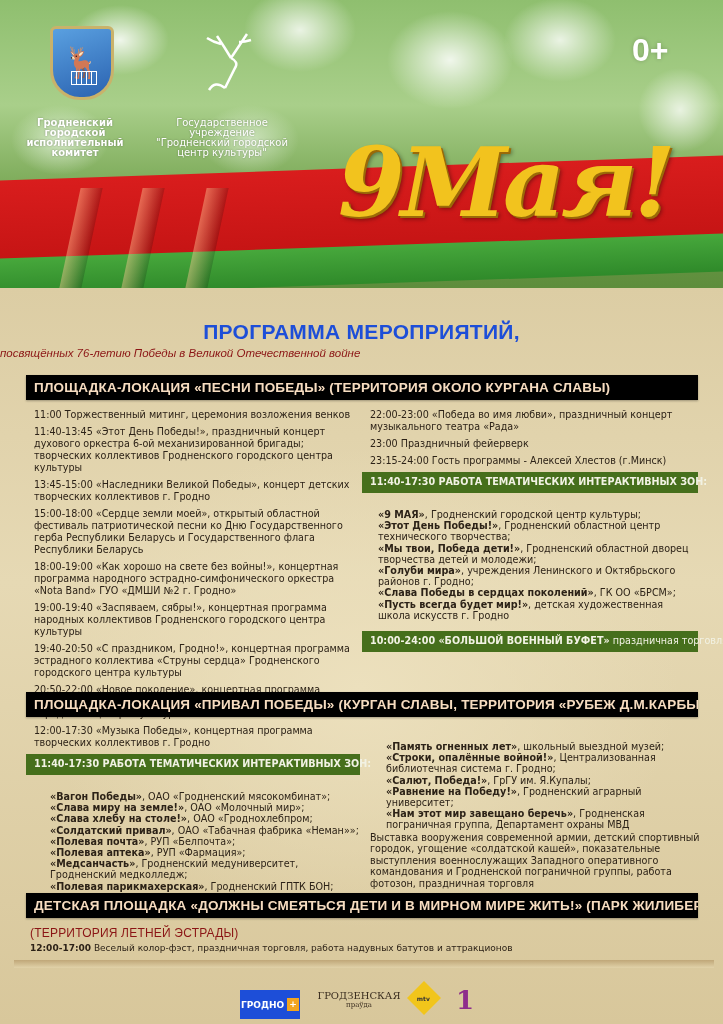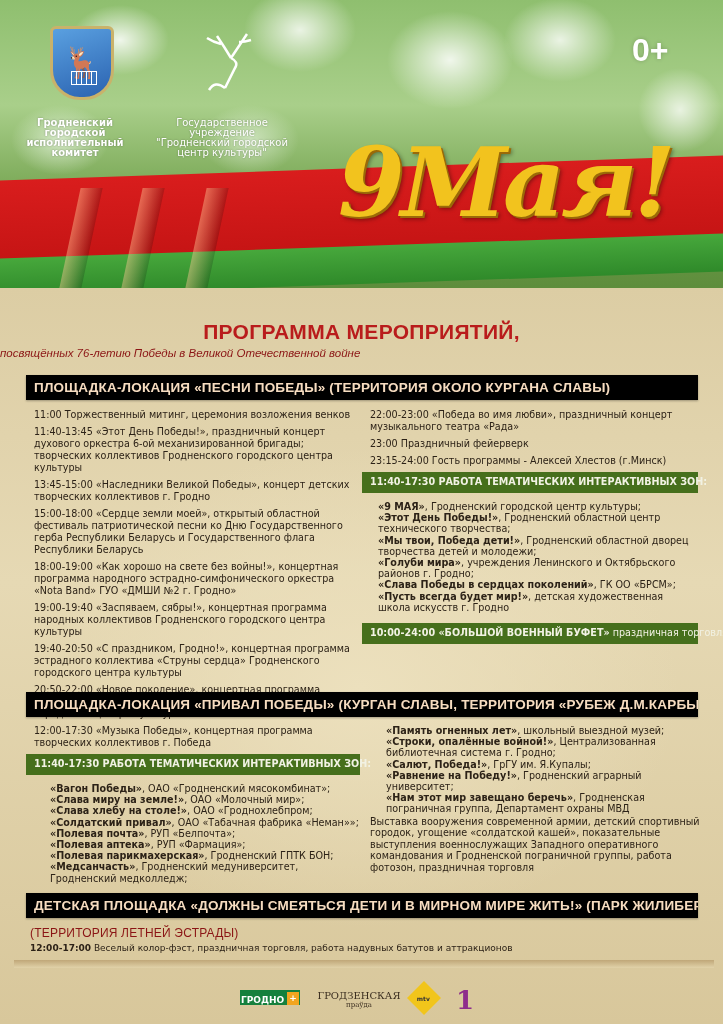--- a/index.html
+++ b/index.html
@@ -78,21 +78,21 @@
       linear-gradient(180deg, #dccda4 0%, #e6d9b4 40%, #d8c79b 100%);
   }
   .paper-edge {
     position: absolute; left: 14px; top: 960px; width: 700px; height: 8px;
     background: linear-gradient(180deg, #b49868, #e4d6ae);
     opacity: .7;
   }
   .main-title {
     position: absolute; left: 0; top: 320px; width: 723px; text-align: center;
     font-family: "Liberation Sans", sans-serif; font-weight: bold;
-    font-size: 21px; color: #b91c1c; letter-spacing: .3px;
+    font-size: 21px; color: #1d4ed8; letter-spacing: .3px;
   }
   .sub-title {
     position: absolute; left: 0; top: 347px; width: 723px; text-align: left;
     font-family: Liberation Sans, sans-serif; font-style: italic;
     font-size: 11.5px; color: #8b1515;
   }
   .sec-header {
     position: absolute; left: 26px; width: 672px; height: 25px;
     background: #000000; color: #f6dcc0;
     font-family: "Liberation Sans", sans-serif; font-weight: bold;
@@ -104,36 +104,36 @@
     position: absolute; font-size: 9.6px; line-height: 12px; color: #2c2217;
   }
   .entry { margin-bottom: 5px; }
   .entry b { font-weight: normal; }
   .green-bar {
     background: #466f1c; color: #f2f2e4; font-weight: bold;
     font-size: 9.6px; height: 21px; line-height: 19px; padding-left: 8px;
     margin: 3px 0 8px 0; white-space: nowrap;
   }
   .green-bar .light { font-weight: normal; }
-  .zone-list { padding-left: 16px; line-height: 11.2px; }
+  .zone-list { padding-left: 16px; line-height: 11.2px; margin-top: 16px; }
   .zone-list div { margin: 0; }
   .zone-list b { font-weight: bold; }
   .sub-loc {
     position: absolute; left: 30px; top: 926px;
     font-family: "Liberation Sans", sans-serif; font-size: 12px; color: #8b1515;
     letter-spacing: .2px;
   }
   .kids-line {
     position: absolute; left: 30px; top: 943px; font-size: 9px; color: #2c2217;
   }
   .kids-line b { font-weight: bold; }
   
   .sponsors { position: absolute; top: 986px; left: 0; width: 723px; height: 30px; }
   .sp { position: absolute; display: flex; align-items: center; justify-content: center; }
-  .sp-grodno { left: 240px; top: 4px; width: 60px; height: 15px; background: #15803d; color: #fff; font-weight: bold; font-size: 9px; align-items: flex-end; }
+  .sp-grodno { left: 240px; top: 4px; width: 60px; height: 29px; background: #1d4ed8; color: #fff; font-weight: bold; font-size: 9px; }
   .sp-grodno .plus { display: inline-block; width: 12px; height: 13px; background: #f2a51f; color: #fff; margin-left: 3px; text-align: center; line-height: 13px; }
   .sp-pravda { left: 320px; top: 2px; width: 78px; height: 22px; flex-direction: column; font-family: "DejaVu Serif", serif; color: #3a2d1f; font-size: 10px; line-height: 11px; }
   .sp-pravda .small { font-size: 7px; line-height: 8px; }
   .sp-mtv { left: 412px; top: 0px; width: 24px; height: 24px; background: #f1c51b; transform: rotate(45deg); }
   .sp-mtv span { transform: rotate(-45deg); font-size: 6px; font-weight: bold; color: #333; }
   .sp-tv { left: 456px; top: 0px; width: 18px; height: 28px; font-family: "DejaVu Serif", serif; font-weight: bold; font-size: 26px; color: #8e2c8c; line-height: 28px; }
 </style>
 </head>
 <body>
 
@@ -193,31 +193,31 @@
     <div><b>«Голуби мира»</b><span>, учреждения Ленинского и Октябрьского районов г. Гродно;</span></div>
     <div><b>«Слава Победы в сердцах поколений»</b><span>, ГК ОО «БРСМ»;</span></div>
     <div><b>«Пусть всегда будет мир!»</b><span>, детская художественная школа искусств г. Гродно</span></div>
   </div>
   <div class="green-bar" style="margin-top:10px"><span>10:00-24:00 «БОЛЬШОЙ ВОЕННЫЙ БУФЕТ»</span><span class="light"> праздничная торговля</span></div>
 </div>
 
 <div class="sec-header" style="top:692px">ПЛОЩАДКА-ЛОКАЦИЯ «ПРИВАЛ ПОБЕДЫ» (КУРГАН СЛАВЫ, ТЕРРИТОРИЯ «РУБЕЖ Д.М.КАРБЫШЕВА»)</div>
 
 <div class="col" style="left:34px; top:725px; width:326px">
-  <div class="entry"><b>12:00-17:30 «Музыка Победы»</b><span>, концертная программа творческих коллективов г. Победа</span></div>
+  <div class="entry"><b>12:00-17:30 «Музыка Победы»</b><span>, концертная программа творческих коллективов г. Гродно</span></div>
   <div class="green-bar" style="margin-left:-8px">11:40-17:30 РАБОТА ТЕМАТИЧЕСКИХ ИНТЕРАКТИВНЫХ ЗОН:</div>
   <div class="zone-list">
     <div><b>«Вагон Победы»</b><span>, ОАО «Гродненский мясокомбинат»;</span></div>
     <div><b>«Слава миру на земле!»</b><span>, ОАО «Молочный мир»;</span></div>
     <div><b>«Слава хлебу на столе!»</b><span>, ОАО «Гродноxлебпром;</span></div>
     <div><b>«Солдатский привал»</b><span>, ОАО «Табачная фабрика «Неман»»;</span></div>
     <div><b>«Полевая почта»</b><span>, РУП «Белпочта»;</span></div>
     <div><b>«Полевая аптека»</b><span>, РУП «Фармация»;</span></div>
+    <div><b>«Медсанчасть»</b><span>, Гродненский медуниверситет, Гродненский медколледж;</span></div>
     <div><b>«Полевая парикмахерская»</b><span>, Гродненский ГПТК БОН;</span></div>
-    <div><b>«Медсанчасть»</b><span>, Гродненский медуниверситет, Гродненский медколледж;</span></div>
   </div>
 </div>
 
 <div class="col" style="left:370px; top:725px; width:330px">
   <div class="zone-list" style="padding-left:16px">
     <div><b>«Память огненных лет»</b><span>, школьный выездной музей;</span></div>
     <div><b>«Строки, опалённые войной!»</b><span>, Централизованная библиотечная система г. Гродно;</span></div>
     <div><b>«Салют, Победа!»</b><span>, ГрГУ им. Я.Купалы;</span></div>
     <div><b>«Равнение на Победу!»</b><span>, Гродненский аграрный университет;</span></div>
     <div><b>«Нам этот мир завещано беречь»</b><span>, Гродненская пограничная группа, Департамент охраны МВД</span></div>

